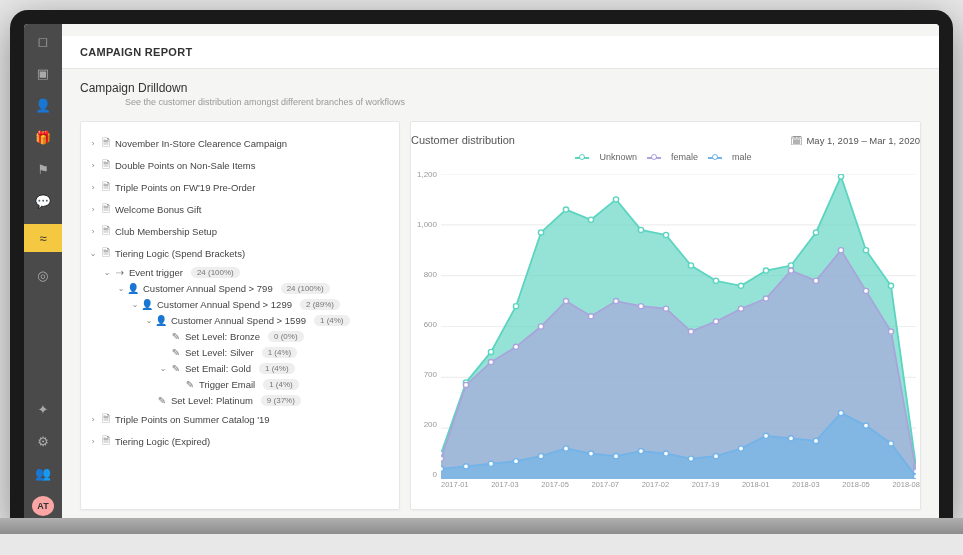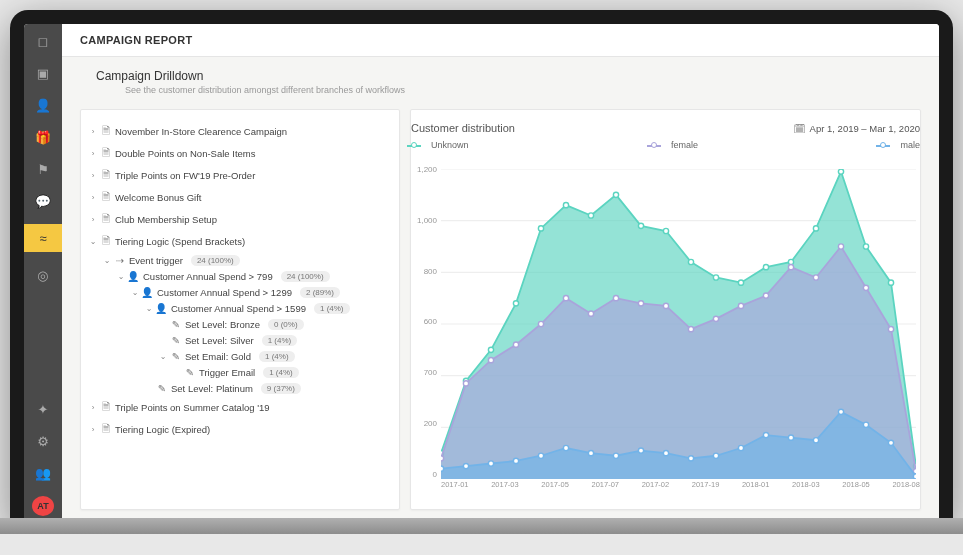--- a/index.html
+++ b/index.html
@@ -4,45 +4,45 @@
 <style>
 * { box-sizing: border-box; margin: 0; padding: 0; font-family: -apple-system, BlinkMacSystemFont, "Segoe UI", Arial, sans-serif; }
 body { background: #e8e8e8; display: flex; justify-content: center; padding: 10px; }
 .laptop { width: 943px; background: #1a1a1a; border-radius: 18px 18px 0 0; padding: 14px 14px 0 14px; box-shadow: 0 10px 40px rgba(0,0,0,0.4); position: relative; }
 .laptop::after { content: ''; display: block; position: absolute; left: -20px; right: -20px; bottom: -12px; height: 18px; background: linear-gradient(#b0b0b0, #888); border-radius: 0 0 16px 16px; }
 .screen { background: #fff; height: 500px; border-radius: 4px; overflow: hidden; display: flex; }
 .sidebar { width: 38px; background: #4a4a4a; display: flex; flex-direction: column; align-items: center; padding: 8px 0; gap: 14px; }
 .sidebar-icon { width: 18px; height: 18px; display: flex; align-items: center; justify-content: center; color: #aaa; cursor: pointer; font-size: 13px; }
 .sidebar-icon.active { background: #f5c842; color: #333; width: 38px; height: 28px; }
 .sidebar-spacer { flex: 1; }
-.avatar { width: 22px; height: 20px; border-radius: 50%; background: #ef4444; color: #333; font-size: 9px; font-weight: bold; display: flex; align-items: center; justify-content: center; }
+.avatar { width: 22px; height: 20px; border-radius: 50%; background: #fca5a5; color: #333; font-size: 9px; font-weight: bold; display: flex; align-items: center; justify-content: center; }
 .main { flex: 1; background: #f5f5f3; display: flex; flex-direction: column; overflow: hidden; }
-.topbar { background: #fff; border-bottom: 1px solid #e5e5e5; padding: 10px 18px; font-size: 11px; font-weight: 600; color: #333; letter-spacing: 0.3px; }
+.topbar { background: #fff; border-bottom: 1px solid #e5e5e5; padding: 10px 18px; font-size: 11px; font-weight: 600; color: #333; letter-spacing: 0.3px; margin-top: 12px; }
 .sub-header { padding: 12px 18px 6px; }
-.sub-title { font-size: 12px; color: #333; margin-bottom: 2px; margin-left: 16px; }
+.sub-title { font-size: 12px; color: #333; margin-bottom: 2px; }
 .sub-desc { font-size: 9px; color: #999; margin-left: 45px; }
 .content { display: flex; gap: 10px; padding: 8px 18px 14px; flex: 1; overflow: hidden; }
 .panel { background: #fff; border: 1px solid #e6e6e6; border-radius: 2px; box-shadow: 0 1px 2px rgba(0,0,0,0.04); }
 .tree-panel { width: 320px; padding: 10px 8px; overflow-y: auto; font-size: 9.5px; color: #555; }
 .tree-row { display: flex; align-items: center; gap: 4px; padding: 2.5px 0; white-space: nowrap; cursor: pointer; }
 .chev { width: 8px; font-size: 8px; color: #888; display: inline-block; text-align: center; }
 .doc-icon { width: 10px; display: inline-flex; justify-content: center; color: #777; font-size: 10px; }
 .tree-row .label { color: #444; }
 .badge { background: #eee; border-radius: 8px; padding: 1px 6px; font-size: 8px; color: #777; margin-left: 4px; }
 .indent-1 { padding-left: 14px; }
 .indent-2 { padding-left: 28px; }
 .indent-3 { padding-left: 42px; }
 .indent-4 { padding-left: 56px; }
 .indent-5 { padding-left: 70px; }
 .indent-6 { padding-left: 84px; }
 .chart-panel { flex: 1; padding: 12px 0; display: flex; flex-direction: column; }
 .chart-head { display: flex; justify-content: space-between; align-items: center; margin-bottom: 6px; }
 .chart-title { font-size: 11px; color: #555; }
 .date-range { font-size: 9.5px; color: #555; display: flex; align-items: center; gap: 4px; }
-.legend { display: flex; justify-content: space-between; gap: 14px; font-size: 9px; color: #666; margin-bottom: 15px; }
+.legend { display: flex; justify-content: center; gap: 14px; font-size: 9px; color: #666; margin-bottom: 8px; }
 .leg-item { display: flex; align-items: center; gap: 4px; }
 .leg-sym { width: 16px; height: 8px; display: flex; align-items: center; }
 .leg-sym span { width: 6px; height: 6px; border-radius: 50%; background: #fff; border: 1.5px solid; position: relative; }
 .leg-sym span::before, .leg-sym span::after { content:''; position:absolute; top:50%; width:5px; height:1.5px; background: currentColor; }
 .leg-sym span::before { right:100%; }
 .leg-sym span::after { left:100%; }
 .chart-body { flex: 1; position: relative; }
 .y-axis { position: absolute; left: 0; top: 0; bottom: 18px; width: 26px; display: flex; flex-direction: column-reverse; justify-content: space-between; font-size: 8px; color: #999; text-align: right; }
 .x-axis { position: absolute; left: 30px; right: 0; bottom: 8px; display: flex; justify-content: space-between; font-size: 7.5px; color: #999; }
 .plot { position: absolute; left: 30px; right: 4px; top: 4px; bottom: 18px; }
@@ -177,21 +177,21 @@
               <span class="doc-icon">🗎</span>
               <span class="label">Tiering Logic (Expired)</span>
             </div>
       </div>
 
       <div class="panel chart-panel">
         <div class="chart-head">
           <div class="chart-title">Customer distribution</div>
           <div class="date-range">
             <span>🗓</span>
-            <span>Apr 1, 2019 – Mar 1, 2020</span>
+            <span>May 1, 2019 – Mar 1, 2020</span>
           </div>
         </div>
         <div class="legend">
           <div class="leg-item">
                 <span class="leg-sym" style="color:#5bd4c0">
                   <span style="border-color:#5bd4c0"></span>
                 </span>
                 <span>Unknown</span>
               </div>
           <div class="leg-item">

